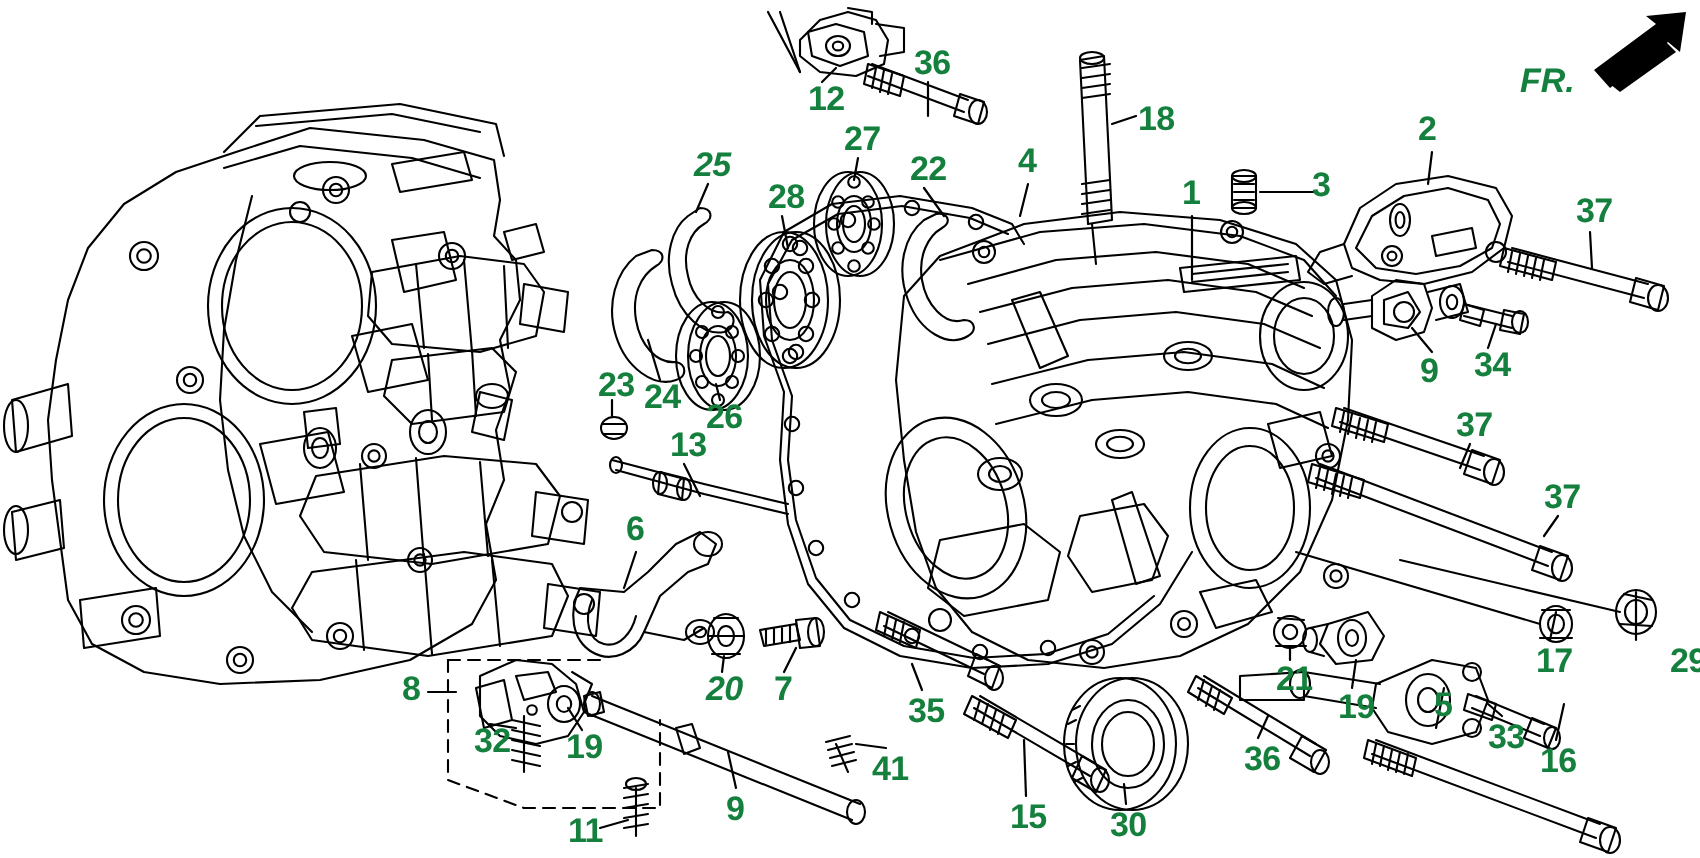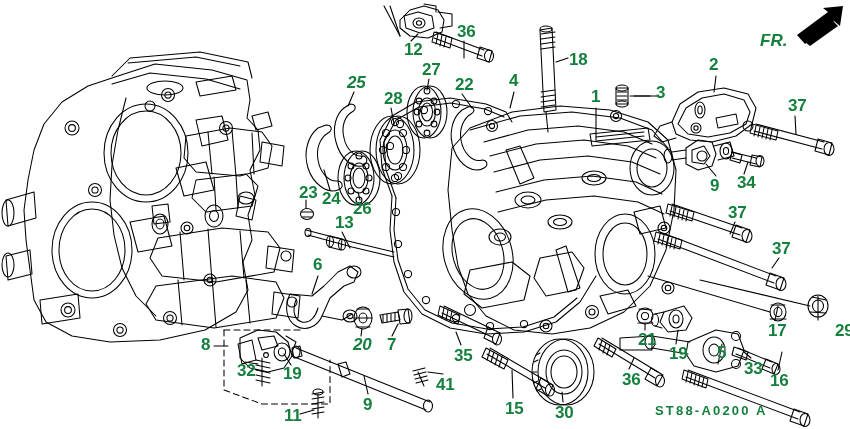--- a/index.html
+++ b/index.html
@@ -579,15 +579,14 @@
 <div class="lbl n" style="left:744px;top:360px;">33</div>
 <div class="lbl n" style="left:737px;top:174px;">34</div>
 <div class="lbl n" style="left:454px;top:347px;">35</div>
 <div class="lbl n" style="left:457px;top:23px;">36</div>
 <div class="lbl n" style="left:622px;top:371px;">36</div>
 <div class="lbl n" style="left:788px;top:97px;">37</div>
 <div class="lbl n" style="left:728px;top:204px;">37</div>
 <div class="lbl n" style="left:772px;top:240px;">37</div>
 
 <div class="lbl fr" style="left:760px;top:32px;">FR.</div>
-<div class="lbl pn" style="left:655px;top:404px;">ST88-A0200 A</div>
 
 </div>
 
 </body></html>

